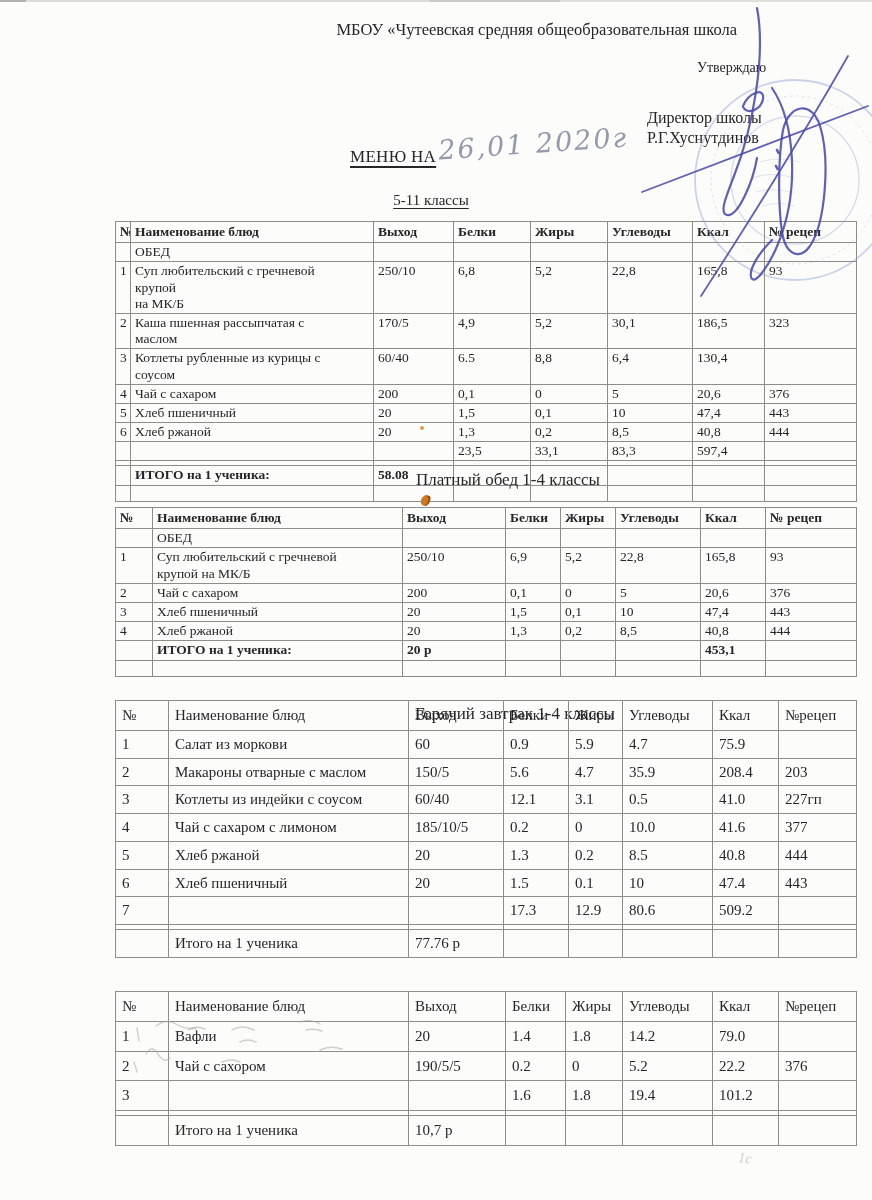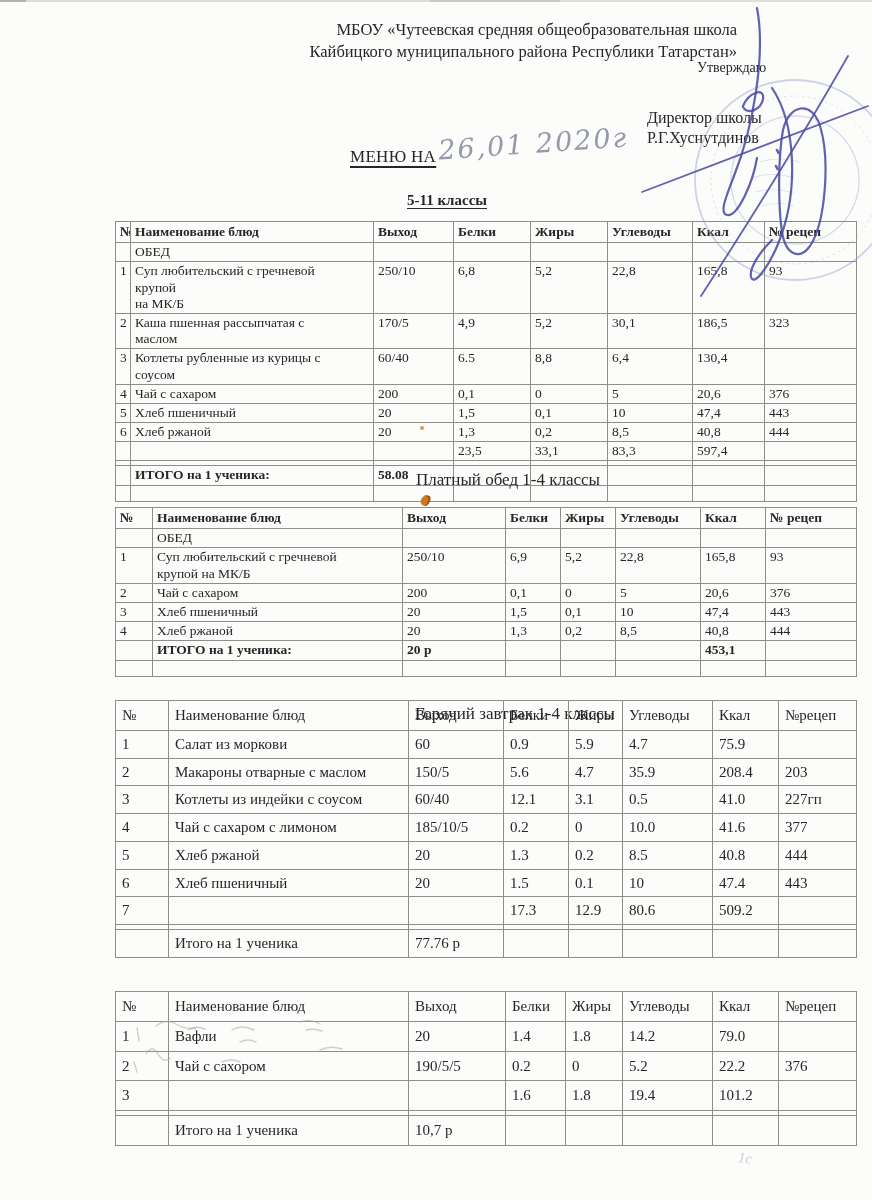--- a/index.html
+++ b/index.html
@@ -33,22 +33,22 @@
   .menu-date{
     position:absolute;top:128px;left:438px;
     font-family:"DejaVu Serif", serif;font-style:italic;
     font-size:27px;letter-spacing:2px;
     color:rgba(125,132,155,.82);
     transform:rotate(-4deg);
     white-space:nowrap;
   }
   .subtitle{
     position:absolute;top:192px;left:431px;transform:translateX(-50%);
-    font-size:15px;font-weight:bold;white-space:nowrap;
-    text-decoration:underline;text-underline-offset:3px;margin-left:16px;
+    font-size:15px;font-weight:normal;white-space:nowrap;
+    text-decoration:underline;text-underline-offset:3px;
   }
   .sec-title{position:absolute;transform:translateX(-50%);font-size:17px;white-space:nowrap;}
   .sec-title.s1{top:470px;left:508px;}
   .sec-title.s2{top:664px;left:515px;margin-top:40px;}
   
   table{
     position:absolute;left:115px;width:741px;
     border-collapse:collapse;table-layout:fixed;
     color:#26262a;
   }
@@ -89,21 +89,20 @@
 </style>
 </head>
 <body>
 
 <div class="page">
 
   <div class="scan-edge-top"></div>
 
   <div class="school">
     <div>МБОУ «Чутеевская средняя общеобразовательная школа</div>
-    <div>Кайбицкого муниципального района Республики Татарстан»</div>
   </div>
 
   <div class="approve">Утверждаю</div>
 
   <div class="director">
     <div>Директор школы</div>
     <div>Р.Г.Хуснутдинов</div>
   </div>
 
   <div class="menu-date">26,01 2020г</div>

